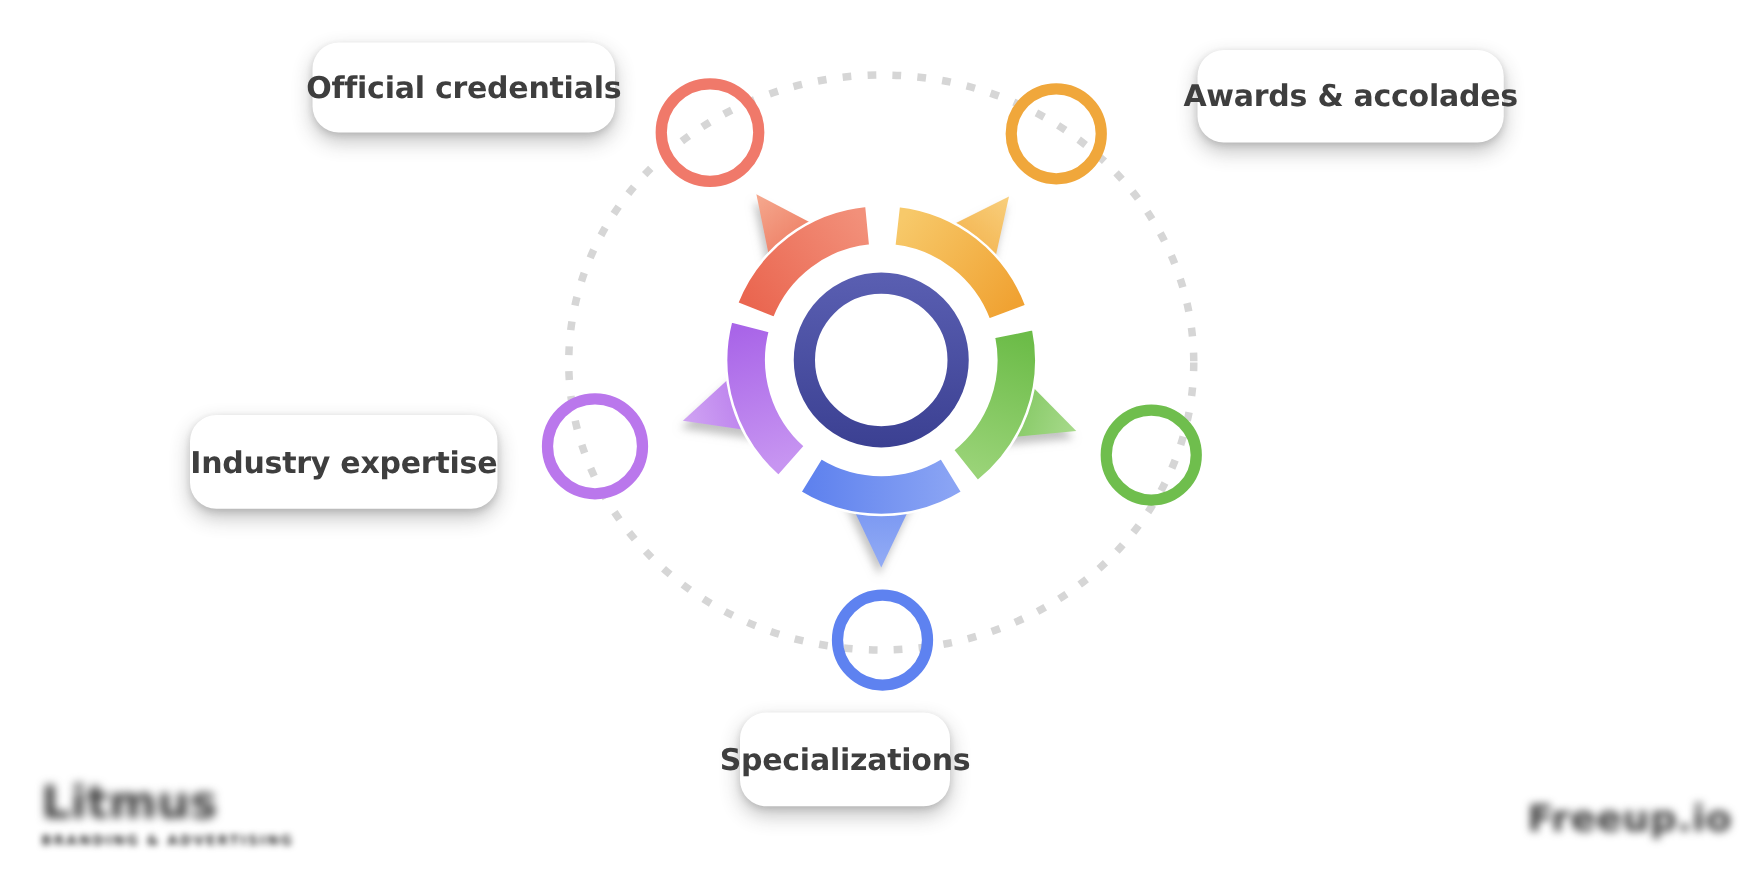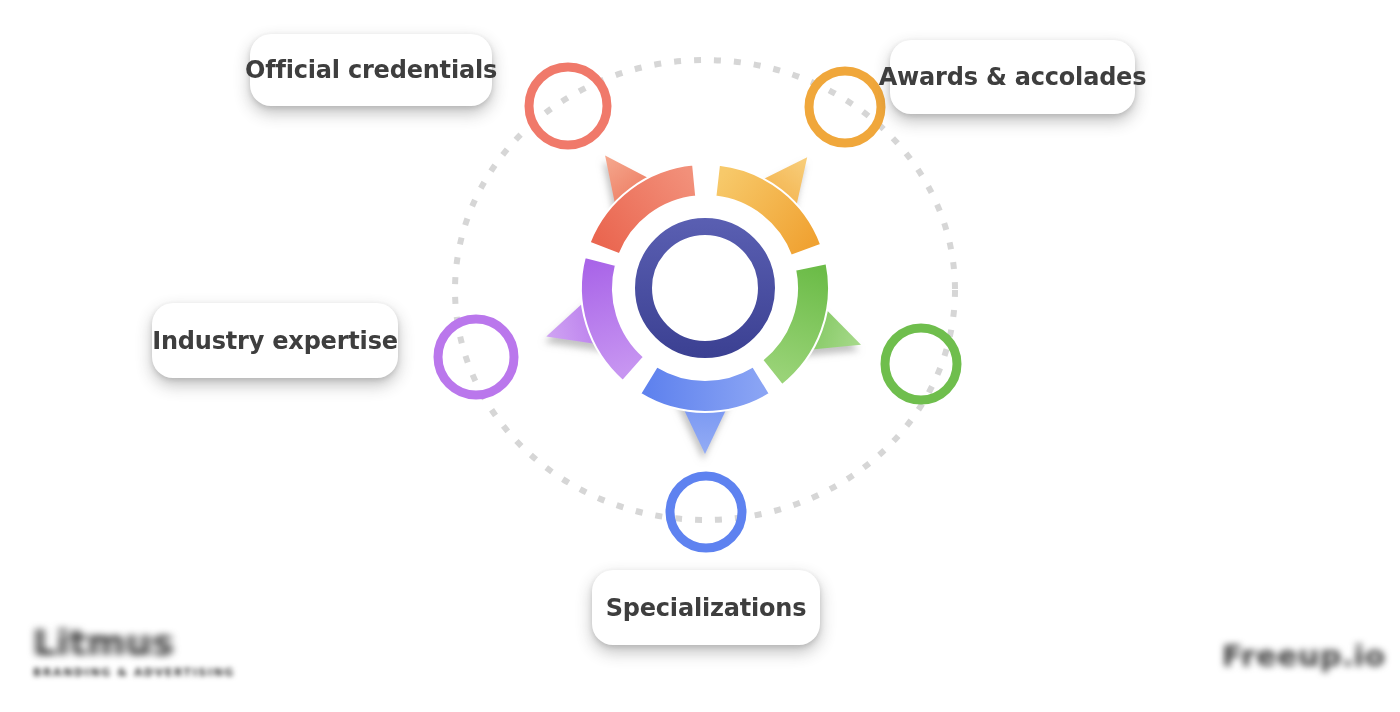--- a/index.html
+++ b/index.html
@@ -110,30 +110,30 @@
       <circle cx="845" cy="107" r="36" fill="none" stroke="#F0A73B" stroke-width="9"></circle>
       <circle cx="921" cy="364" r="36" fill="none" stroke="#6FBE4D" stroke-width="9"></circle>
       <circle cx="706" cy="512" r="36" fill="none" stroke="#5E82F0" stroke-width="9"></circle>
       <circle cx="476" cy="357" r="38" fill="none" stroke="#BA77EC" stroke-width="9"></circle>
     </svg>
 
   <div class="label-box" style="left:250px;top:34px;width:242px;height:72px;">
     <span>Official credentials</span>
   </div>
 
-  <div class="label-box" style="left:890px;top:40px;width:245px;height:74px;">
+  <div class="label-box" style="left:958px;top:40px;width:245px;height:74px;">
     <span>Awards &amp; accolades</span>
   </div>
 
-  <div class="label-box" style="left:152px;top:303px;width:246px;height:75px;">
+  <div class="label-box" style="left:152px;top:332px;width:246px;height:75px;">
     <span>Industry expertise</span>
   </div>
 
 
-  <div class="label-box" style="left:592px;top:570px;width:228px;height:75px;">
+  <div class="label-box" style="left:592px;top:570px;width:168px;height:75px;">
     <span>Specializations</span>
   </div>
 
   <div class="wm wm-left">
     <div class="wm-word-left">Litmus</div>
     <div class="wm-tag-left">BRANDING &amp; ADVERTISING</div>
   </div>
 
   <div class="wm wm-right">
     <div class="wm-word-right">Freeup.io</div>

